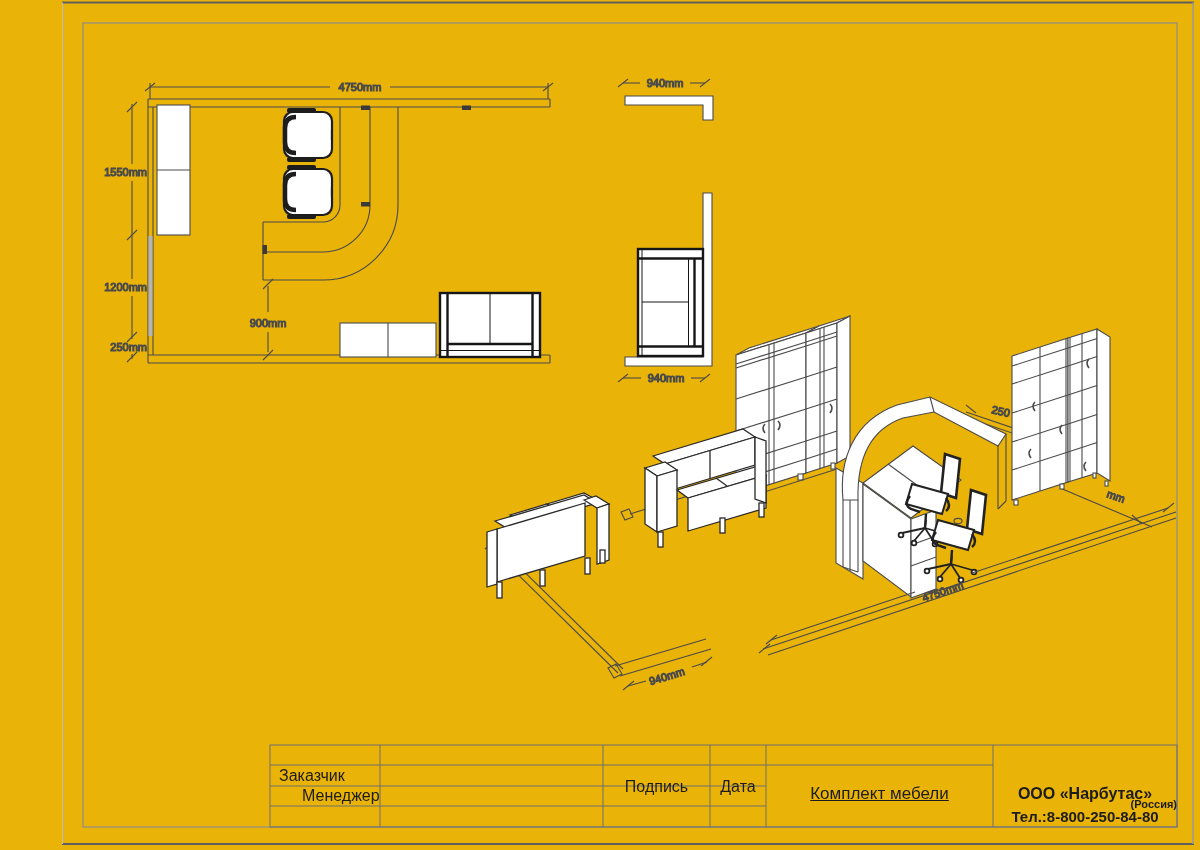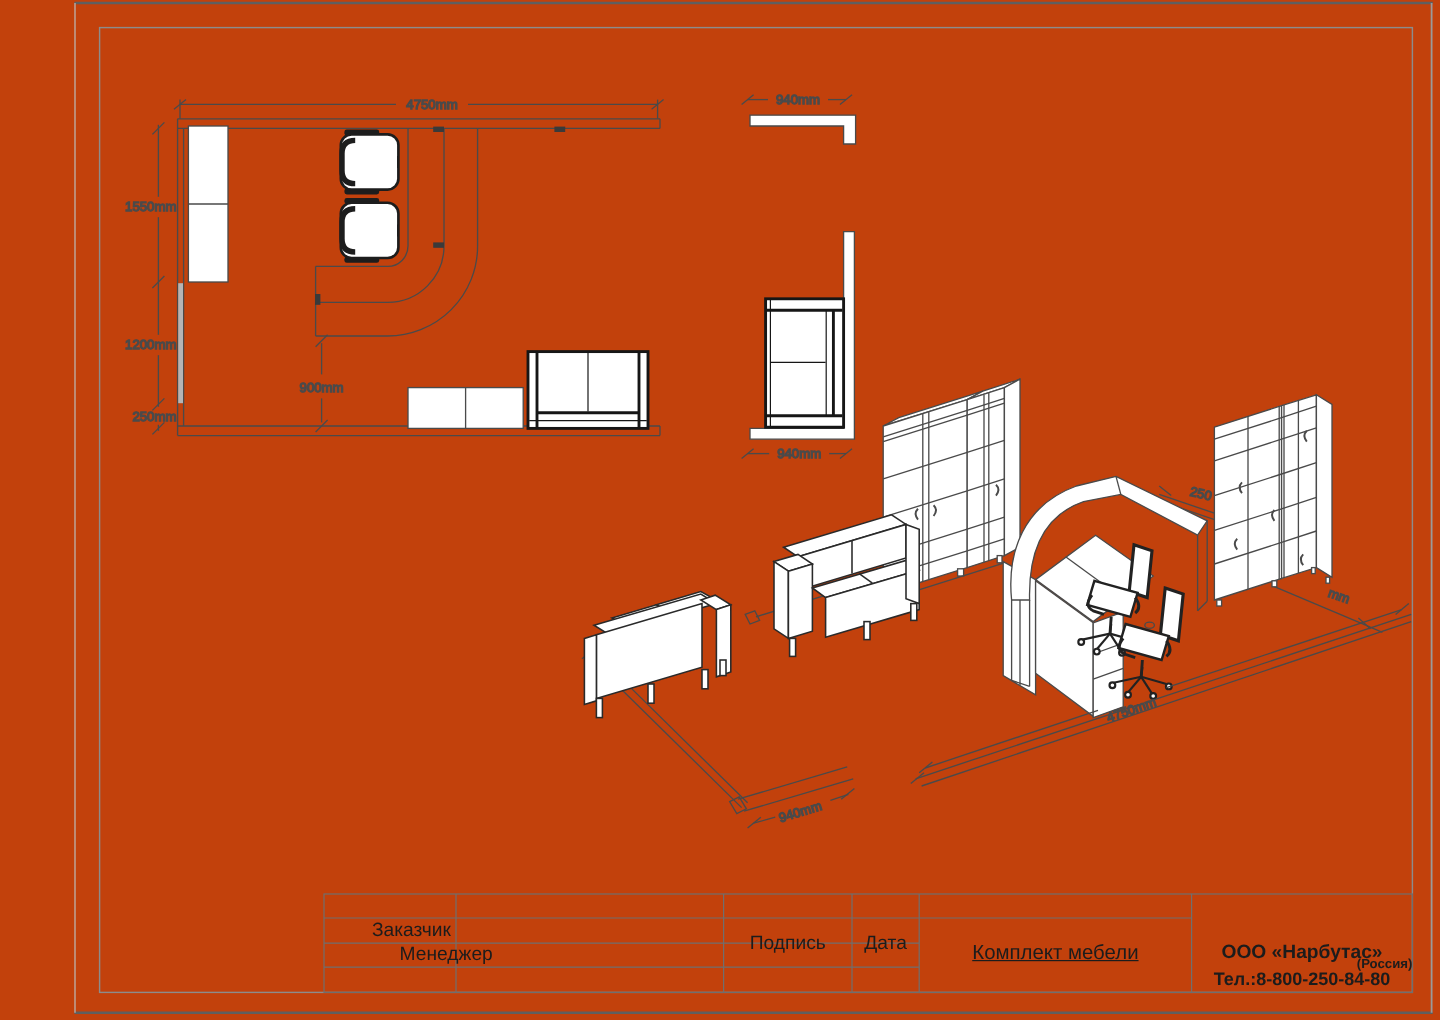--- a/index.html
+++ b/index.html
@@ -1,23 +1,23 @@
 <!DOCTYPE html>
 <html><head>
 <meta charset="utf-8">
 <style>
   html,body{margin:0;padding:0;background:#ffffff;}
-  #stage{position:relative;width:1200px;height:850px;background:#c2410c;overflow:hidden;
+  #stage{position:relative;width:1200px;height:850px;background:#eab308;overflow:hidden;
          font-family:"Liberation Sans",sans-serif;}
   #linework{position:absolute;left:0;top:0;}
   svg text{font-family:"Liberation Sans",sans-serif;fill:#3c3c3c;}
   .tb-cell{position:absolute;color:#1c1c1c;display:flex;align-items:center;
            font-family:"Liberation Sans",sans-serif;}
   .tb-center{justify-content:center;text-align:center;margin-top:32px;}
-  .tb-left{justify-content:flex-start;padding-left:9px;margin-left:31px;}
+  .tb-left{justify-content:flex-start;padding-left:9px;}
   .tb-right{justify-content:flex-end;padding-right:14px;}
 </style>
 </head>
 <body>
 
 <div id="stage">
 
 <svg id="linework" width="1200" height="850" viewBox="0 0 1200 850">
 
   <g stroke="#5f5f5f" fill="none">

